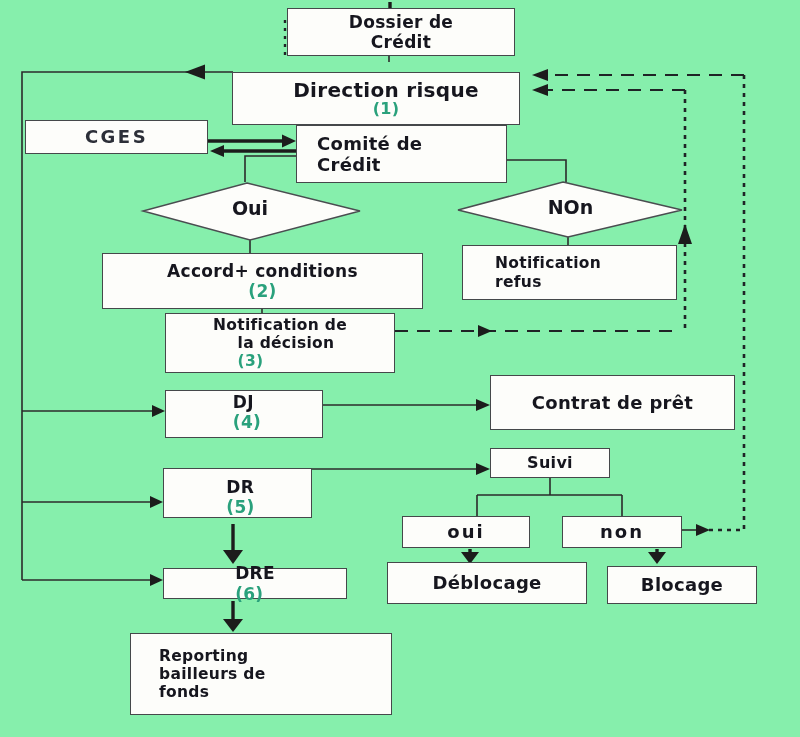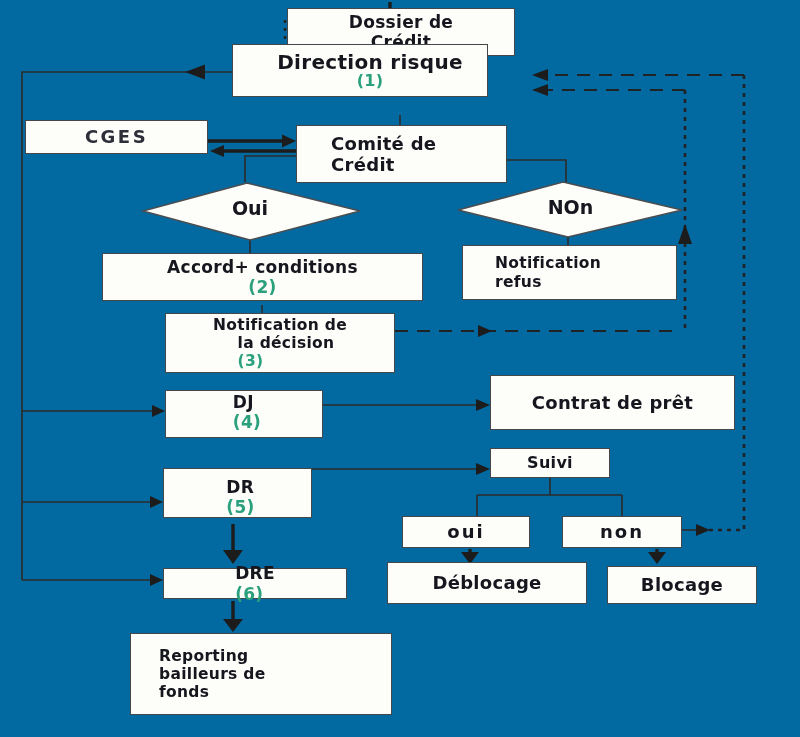--- a/index.html
+++ b/index.html
@@ -1,39 +1,39 @@
 <!DOCTYPE html>
 <html><head>
 <meta charset="utf-8">
 <style>
   html,body{margin:0;padding:0;background:#ffffff;}
   .canvas{
     position:relative;width:800px;height:737px;overflow:hidden;
-    background:#0369a1;
+    background:#86efac;
     font-family:"DejaVu Sans","Liberation Sans",sans-serif;
     color:#16161e;
   }
   svg.wires{position:absolute;left:0;top:0;width:800px;height:737px;}
   .box{
     position:absolute;box-sizing:border-box;
     border:1.6px solid #45484a;background:#fdfdfa;
     display:flex;flex-direction:column;justify-content:center;align-items:center;
     font-weight:bold;font-size:16px;line-height:1.18;text-align:center;
     letter-spacing:.3px;
   }
   .label{position:absolute;box-sizing:border-box;font-weight:bold;text-align:center;}
   .green{color:#2aa17c;}
   .gap{margin-left:6px;}
   
   .n-dossier{left:287px;top:8px;width:228px;height:48px;font-size:17px;}
-  .n-direction{left:232px;top:44px;width:256px;height:53px;font-size:20px;line-height:1.05;padding-left:20px;}
+  .n-direction{left:232px;top:72px;width:288px;height:53px;font-size:20px;line-height:1.05;padding-left:20px;}
   .n-direction .num{font-size:16px;}
   .n-cges{left:25px;top:120px;width:183px;height:34px;font-size:18px;letter-spacing:2.5px;color:#2c2f38;}
-  .n-comite{left:296px;top:125px;width:211px;height:58px;font-size:18px;align-items:flex-start;padding-left:34px;text-align:left;}
-  .n-accord{left:102px;top:253px;width:321px;height:48px;font-size:17px;}
+  .n-comite{left:296px;top:125px;width:211px;height:58px;font-size:18px;align-items:flex-start;padding-left:20px;text-align:left;}
+  .n-accord{left:102px;top:253px;width:321px;height:56px;font-size:17px;}
   .n-refus{left:462px;top:245px;width:215px;height:55px;font-size:15.5px;align-items:flex-start;padding-left:32px;text-align:left;}
   .n-decision{left:165px;top:313px;width:230px;height:60px;font-size:15.5px;}
   .n-dj{left:165px;top:390px;width:158px;height:48px;justify-content:flex-end;padding-bottom:5px;font-size:17px;}
   .n-contrat{left:490px;top:375px;width:245px;height:55px;font-size:18px;}
   .n-dr{left:163px;top:468px;width:149px;height:50px;justify-content:flex-start;padding-top:8px;font-size:17px;}
   .n-suivi{left:490px;top:448px;width:120px;height:30px;font-size:16px;}
   .n-ouibox{left:402px;top:516px;width:128px;height:32px;font-size:18px;letter-spacing:2px;}
   .n-nonbox{left:562px;top:516px;width:120px;height:32px;font-size:18px;letter-spacing:2px;}
   .n-deblocage{left:387px;top:562px;width:200px;height:42px;font-size:18px;}
   .n-blocage{left:607px;top:566px;width:150px;height:38px;font-size:18px;}

